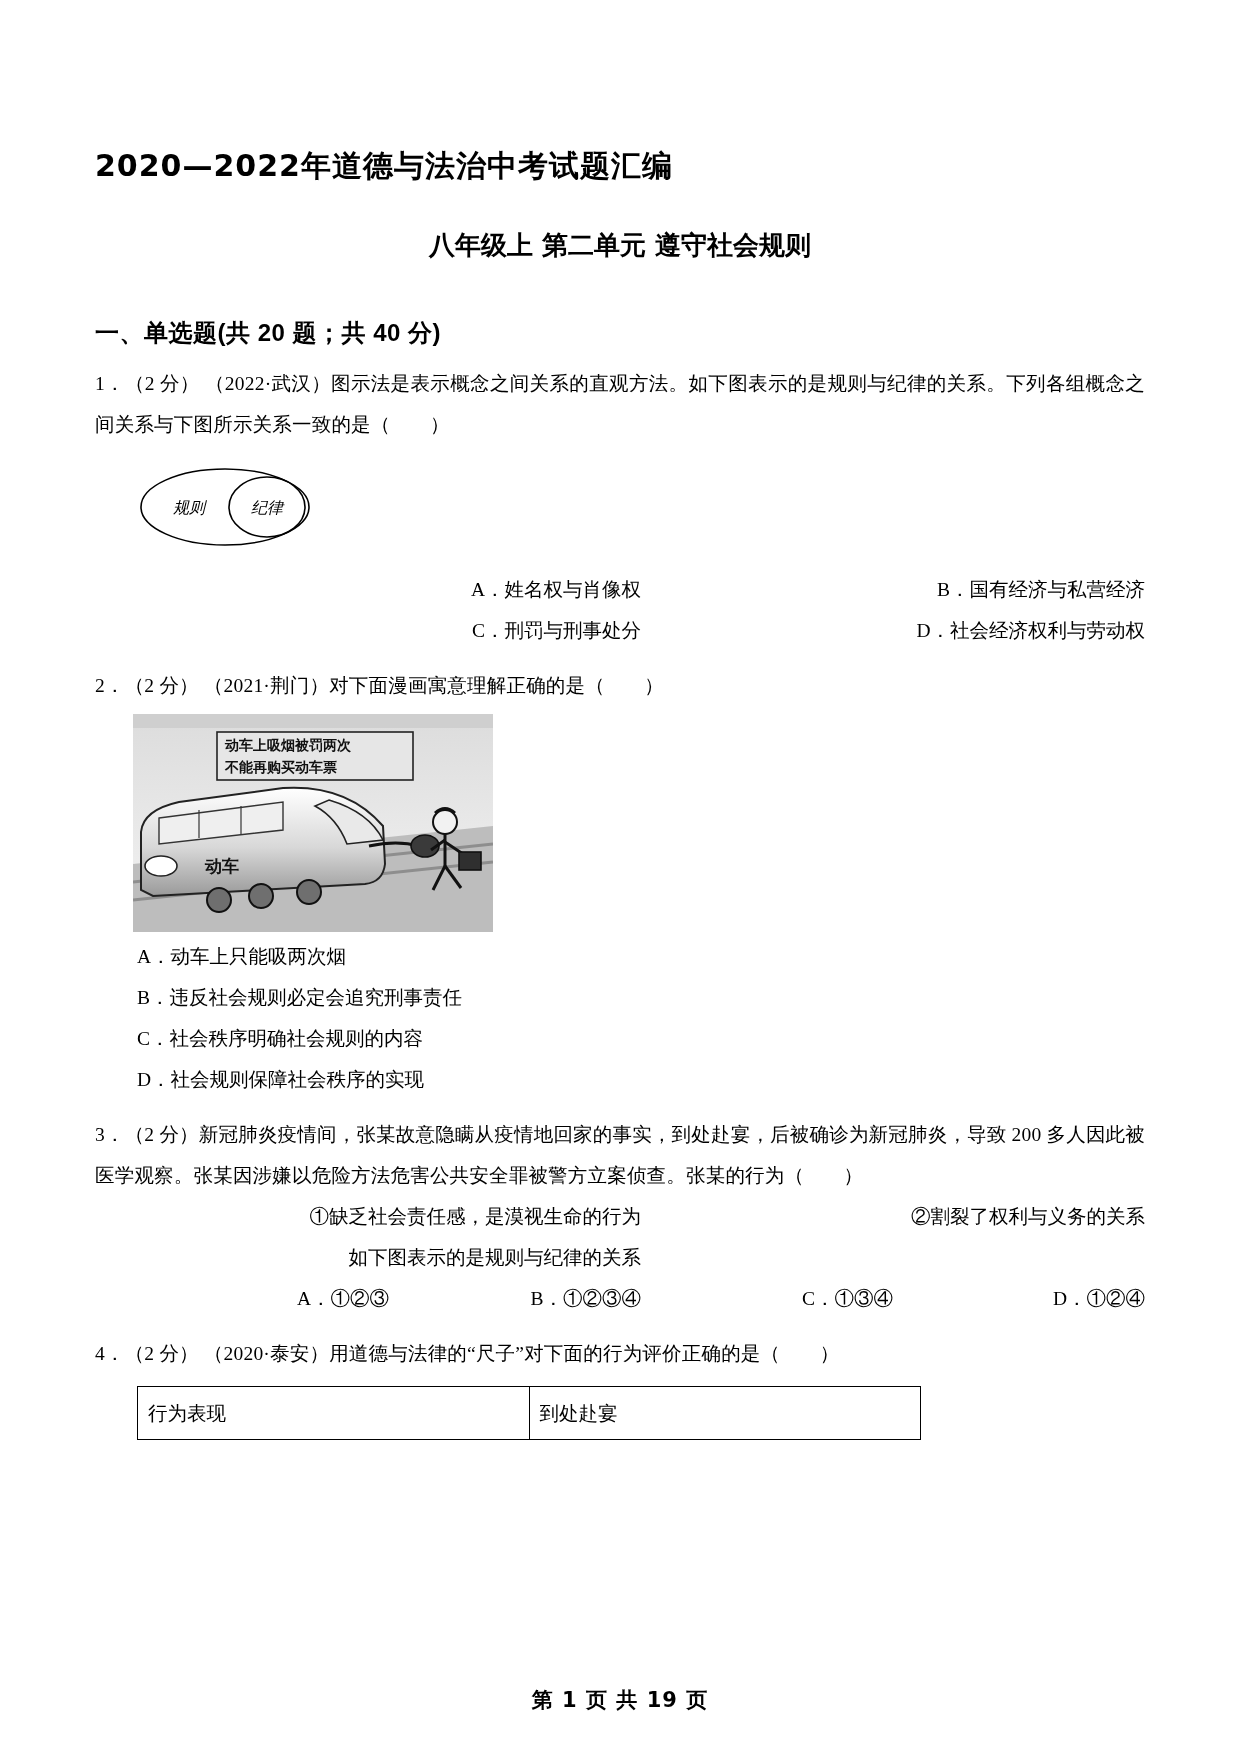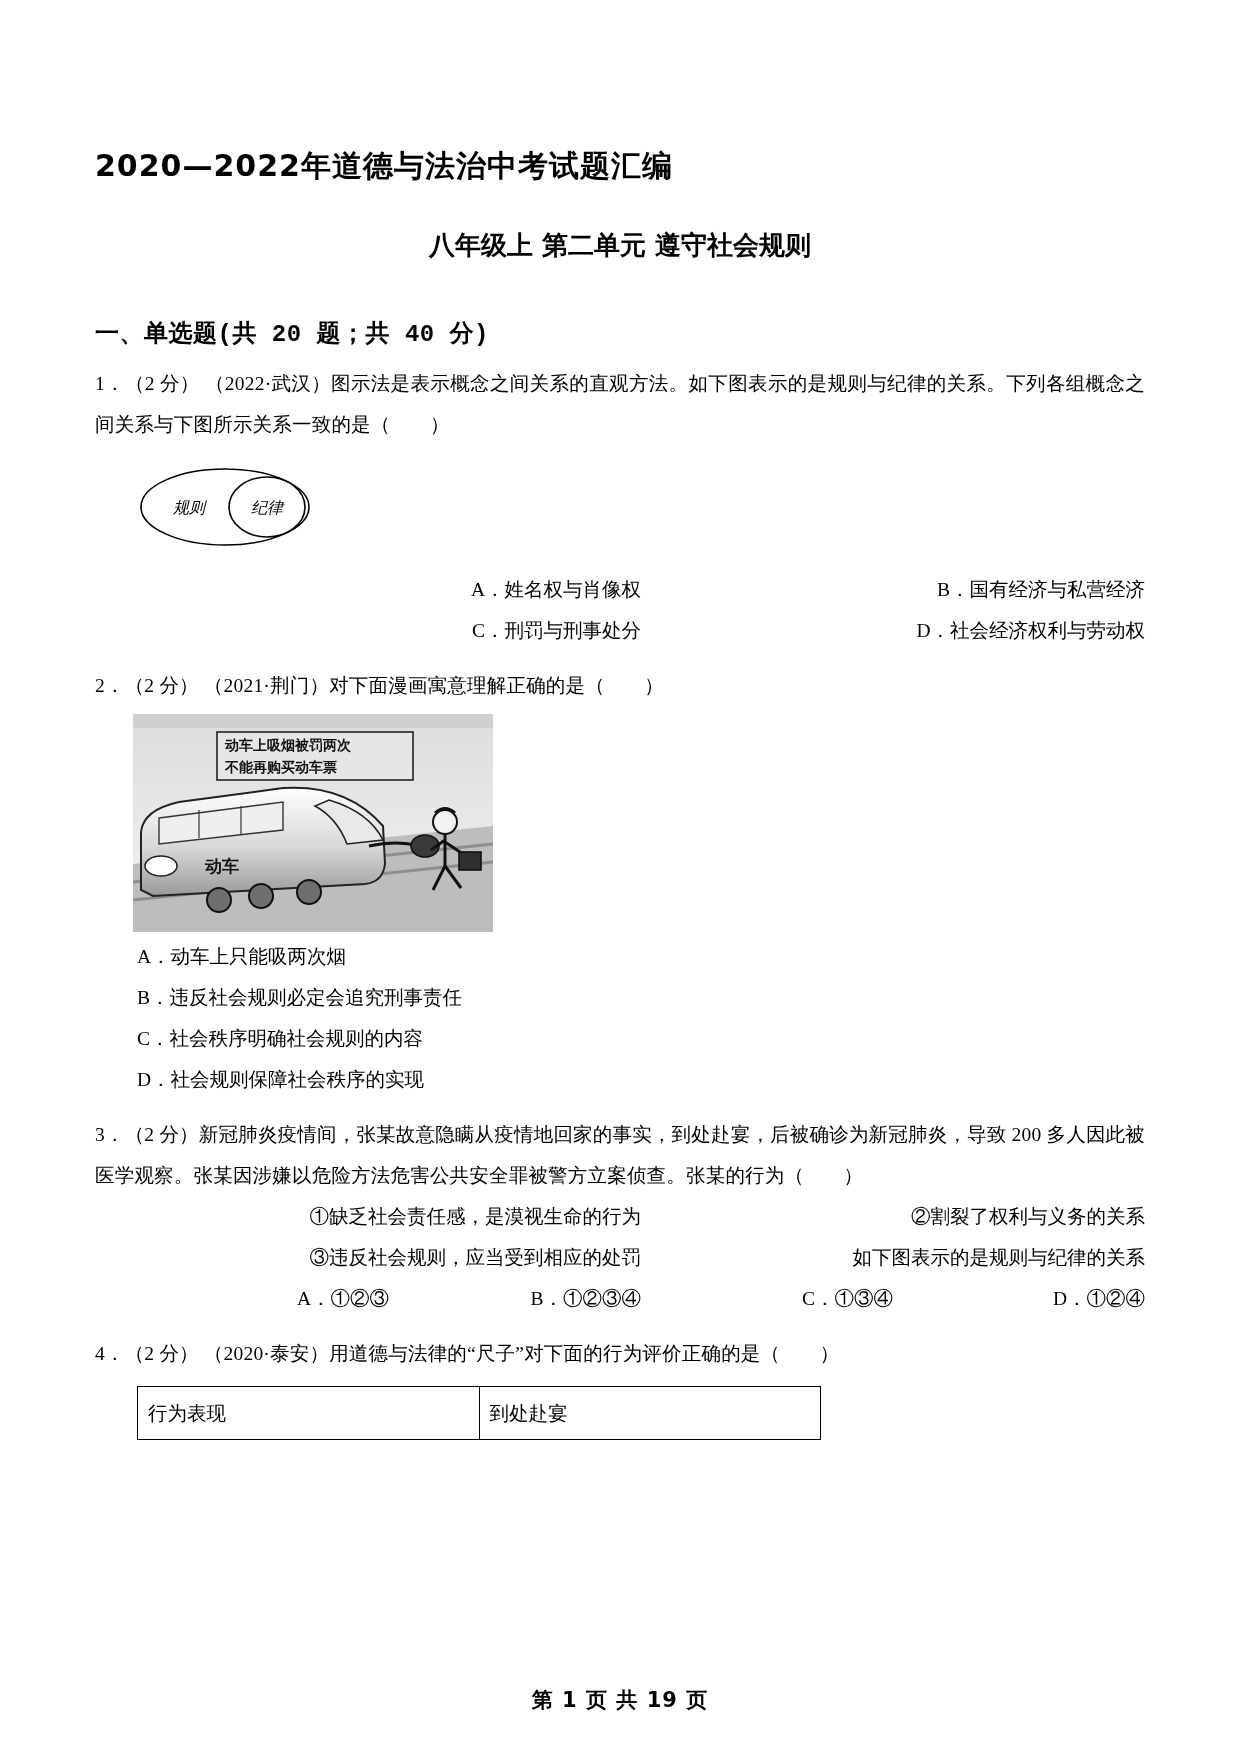--- a/index.html
+++ b/index.html
@@ -42,21 +42,21 @@
     line-height: 1.2;
     font-family: "DejaVu Sans", "Liberation Sans", sans-serif;
   }
 
   
   .section-heading {
     font-size: 24px;
     font-weight: bold;
     margin: 0;
     padding-top: 56px;
-    font-family: Liberation Mono, monospace;
+    font-family: Liberation Sans, sans-serif;
     letter-spacing: 0.5px;
   }
 
   
   .question {
     font-size: 19.5px;
     line-height: 41px;
     margin: 0;
     padding-top: 14px;
     text-align: justify;
@@ -91,21 +91,21 @@
   .cartoon-wrap {
     padding-left: 38px;
     padding-top: 8px;
   }
 
   
   .behav-table {
     margin-left: 42px;
     margin-top: 12px;
     border-collapse: collapse;
-    width: 684px;
+    width: 784px;
     table-layout: fixed;
   }
   .behav-table td {
     border: 1px solid #000000;
     height: 46px;
     padding: 3px 10px;
     font-size: 19.5px;
     vertical-align: middle;
   }
 
@@ -218,21 +218,20 @@
   <div class="question">
     <span class="q-num">3．</span><span class="q-score">（2 分）</span><span>新冠肺炎疫情间，张某故意隐瞒从疫情地回家的事实，到处赴宴，后被确诊为新冠肺炎，导致 200 多人因此被医学观察。张某因涉嫌以危险方法危害公共安全罪被警方立案侦查。张某的行为（　　）</span>
   </div>
 
   <div class="options">
     <div class="opt-row opt-2col">
       <span class="opt-cell">①缺乏社会责任感，是漠视生命的行为</span>
       <span class="opt-cell">②割裂了权利与义务的关系</span>
     </div>
     <div class="opt-row opt-2col">
-      <span class="opt-cell">③违反社会规则，应当受到相应的处罚</span>
       <span class="opt-cell">如下图表示的是规则与纪律的关系</span>
     </div>
     <div class="opt-row opt-4col">
       <span class="opt-cell">A．①②③</span>
       <span class="opt-cell">B．①②③④</span>
       <span class="opt-cell">C．①③④</span>
       <span class="opt-cell">D．①②④</span>
     </div>
   </div>
 

